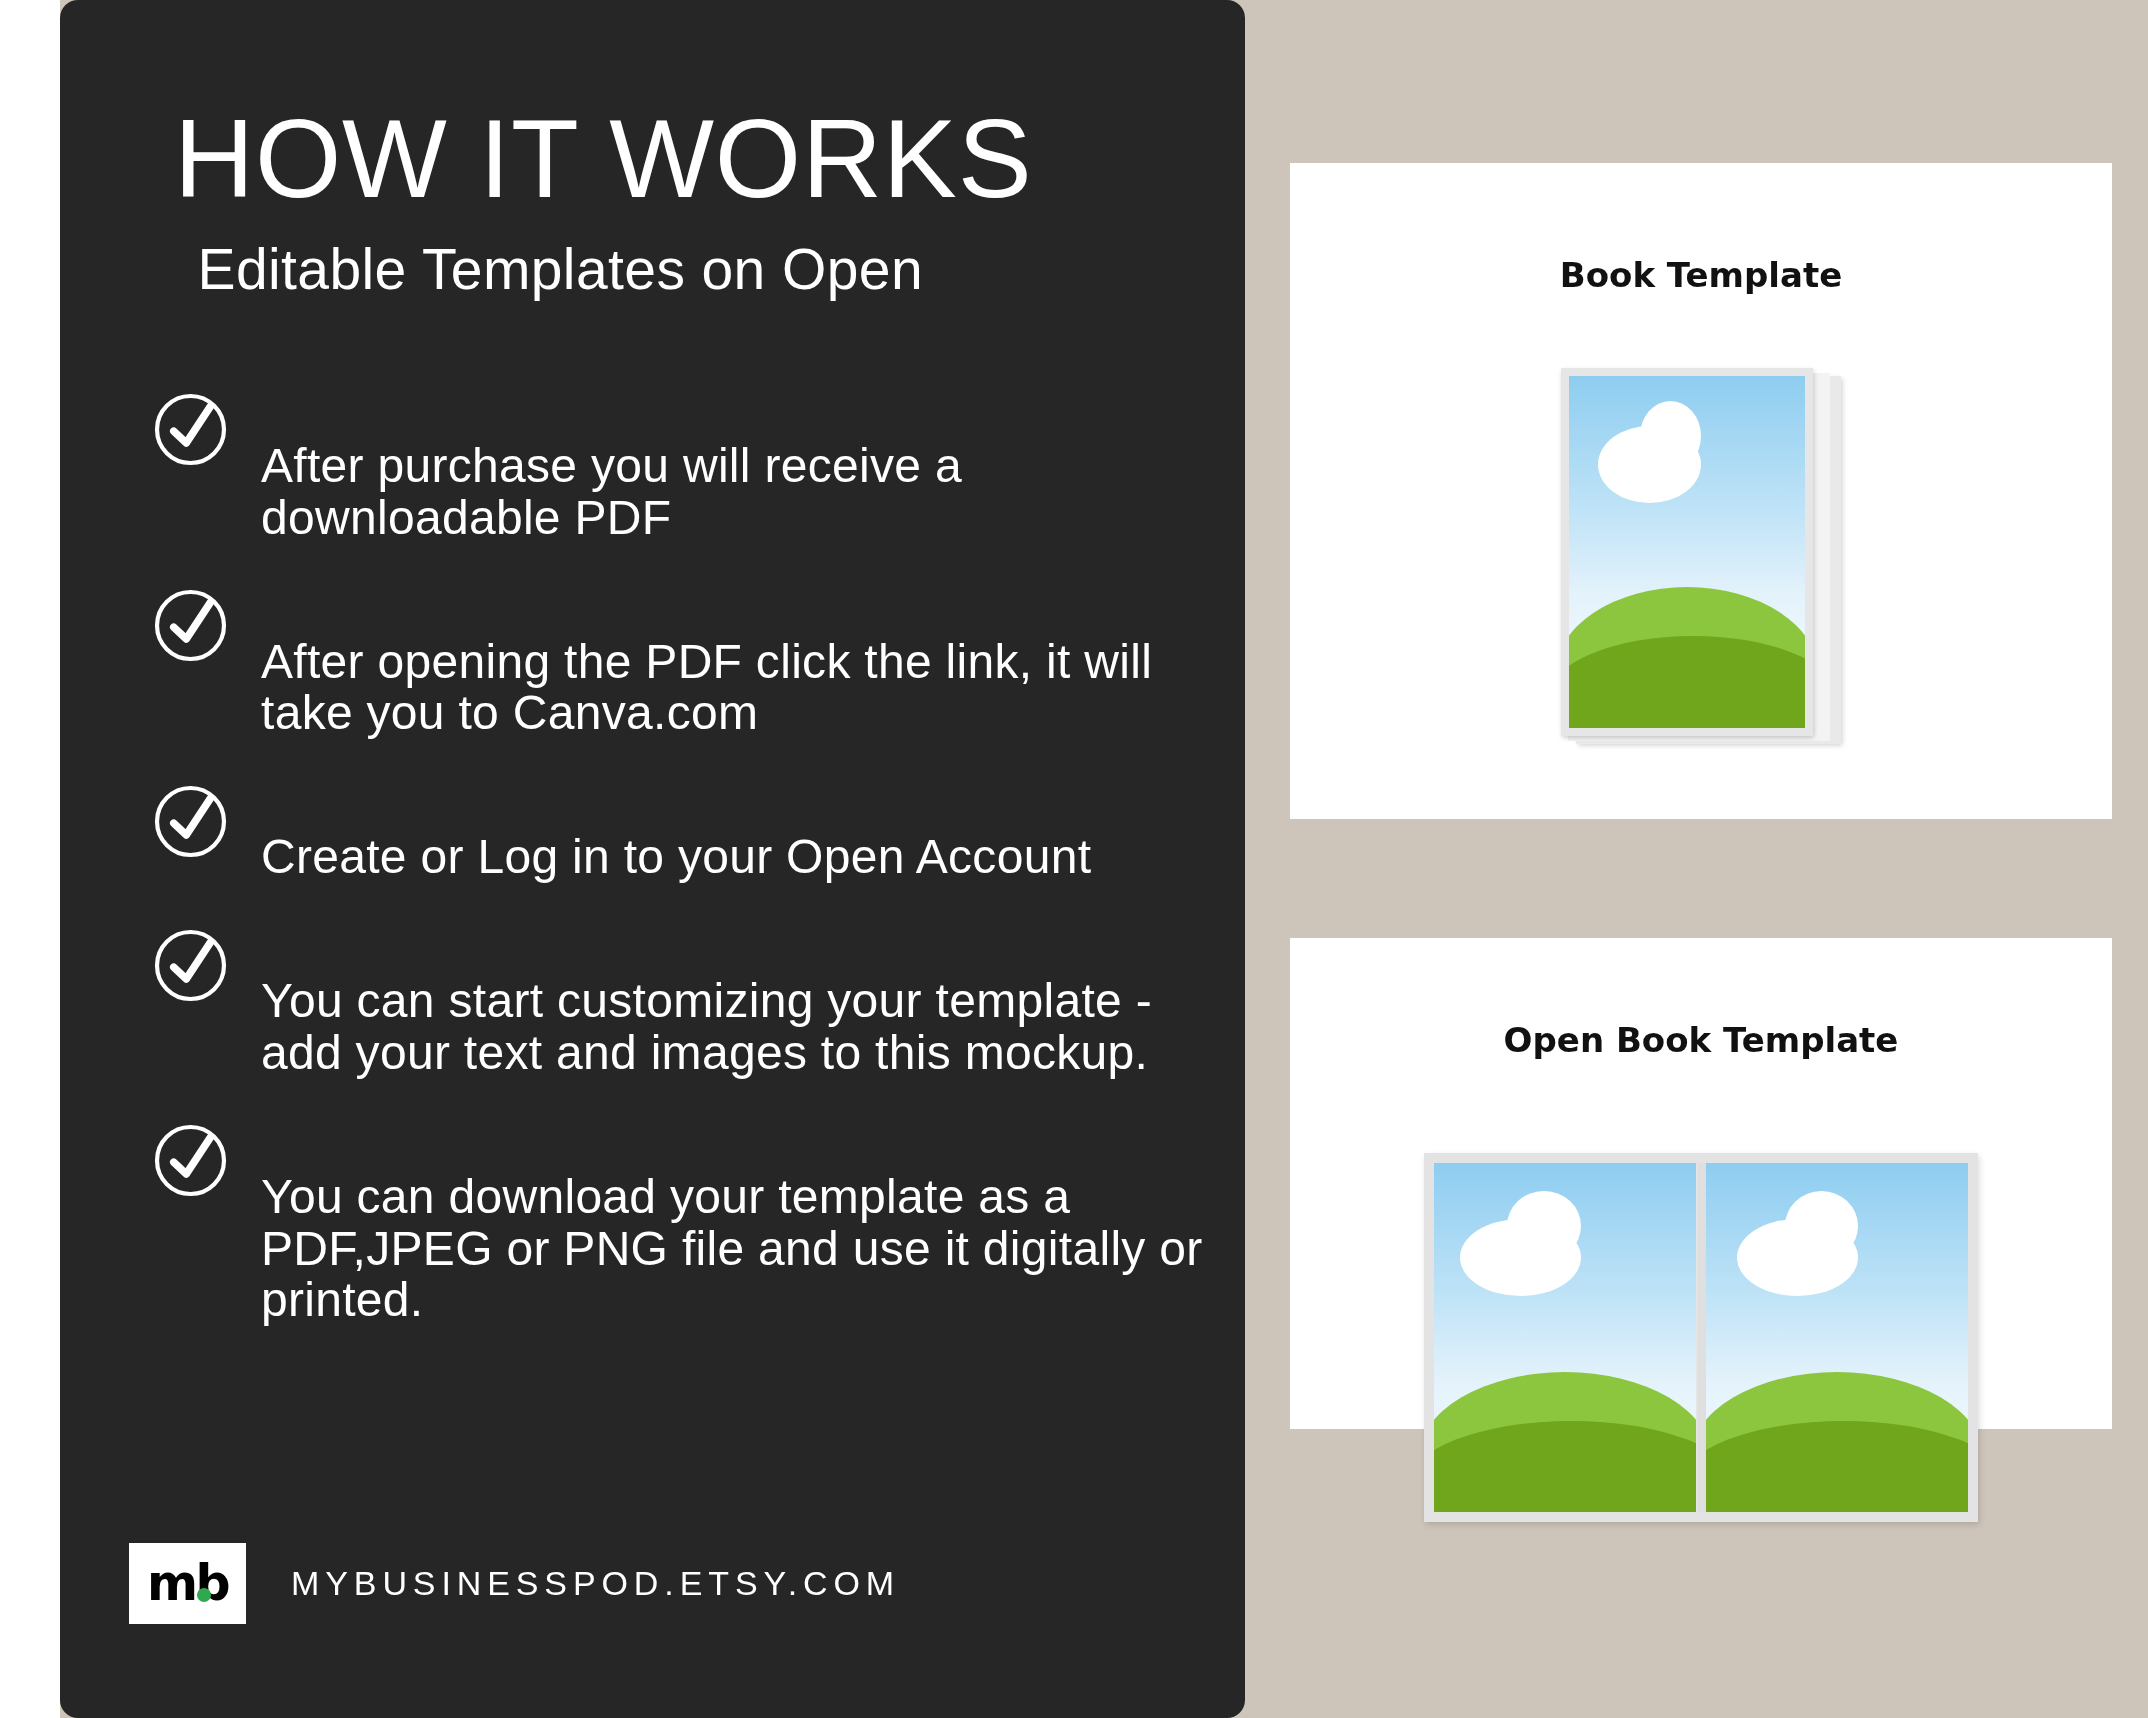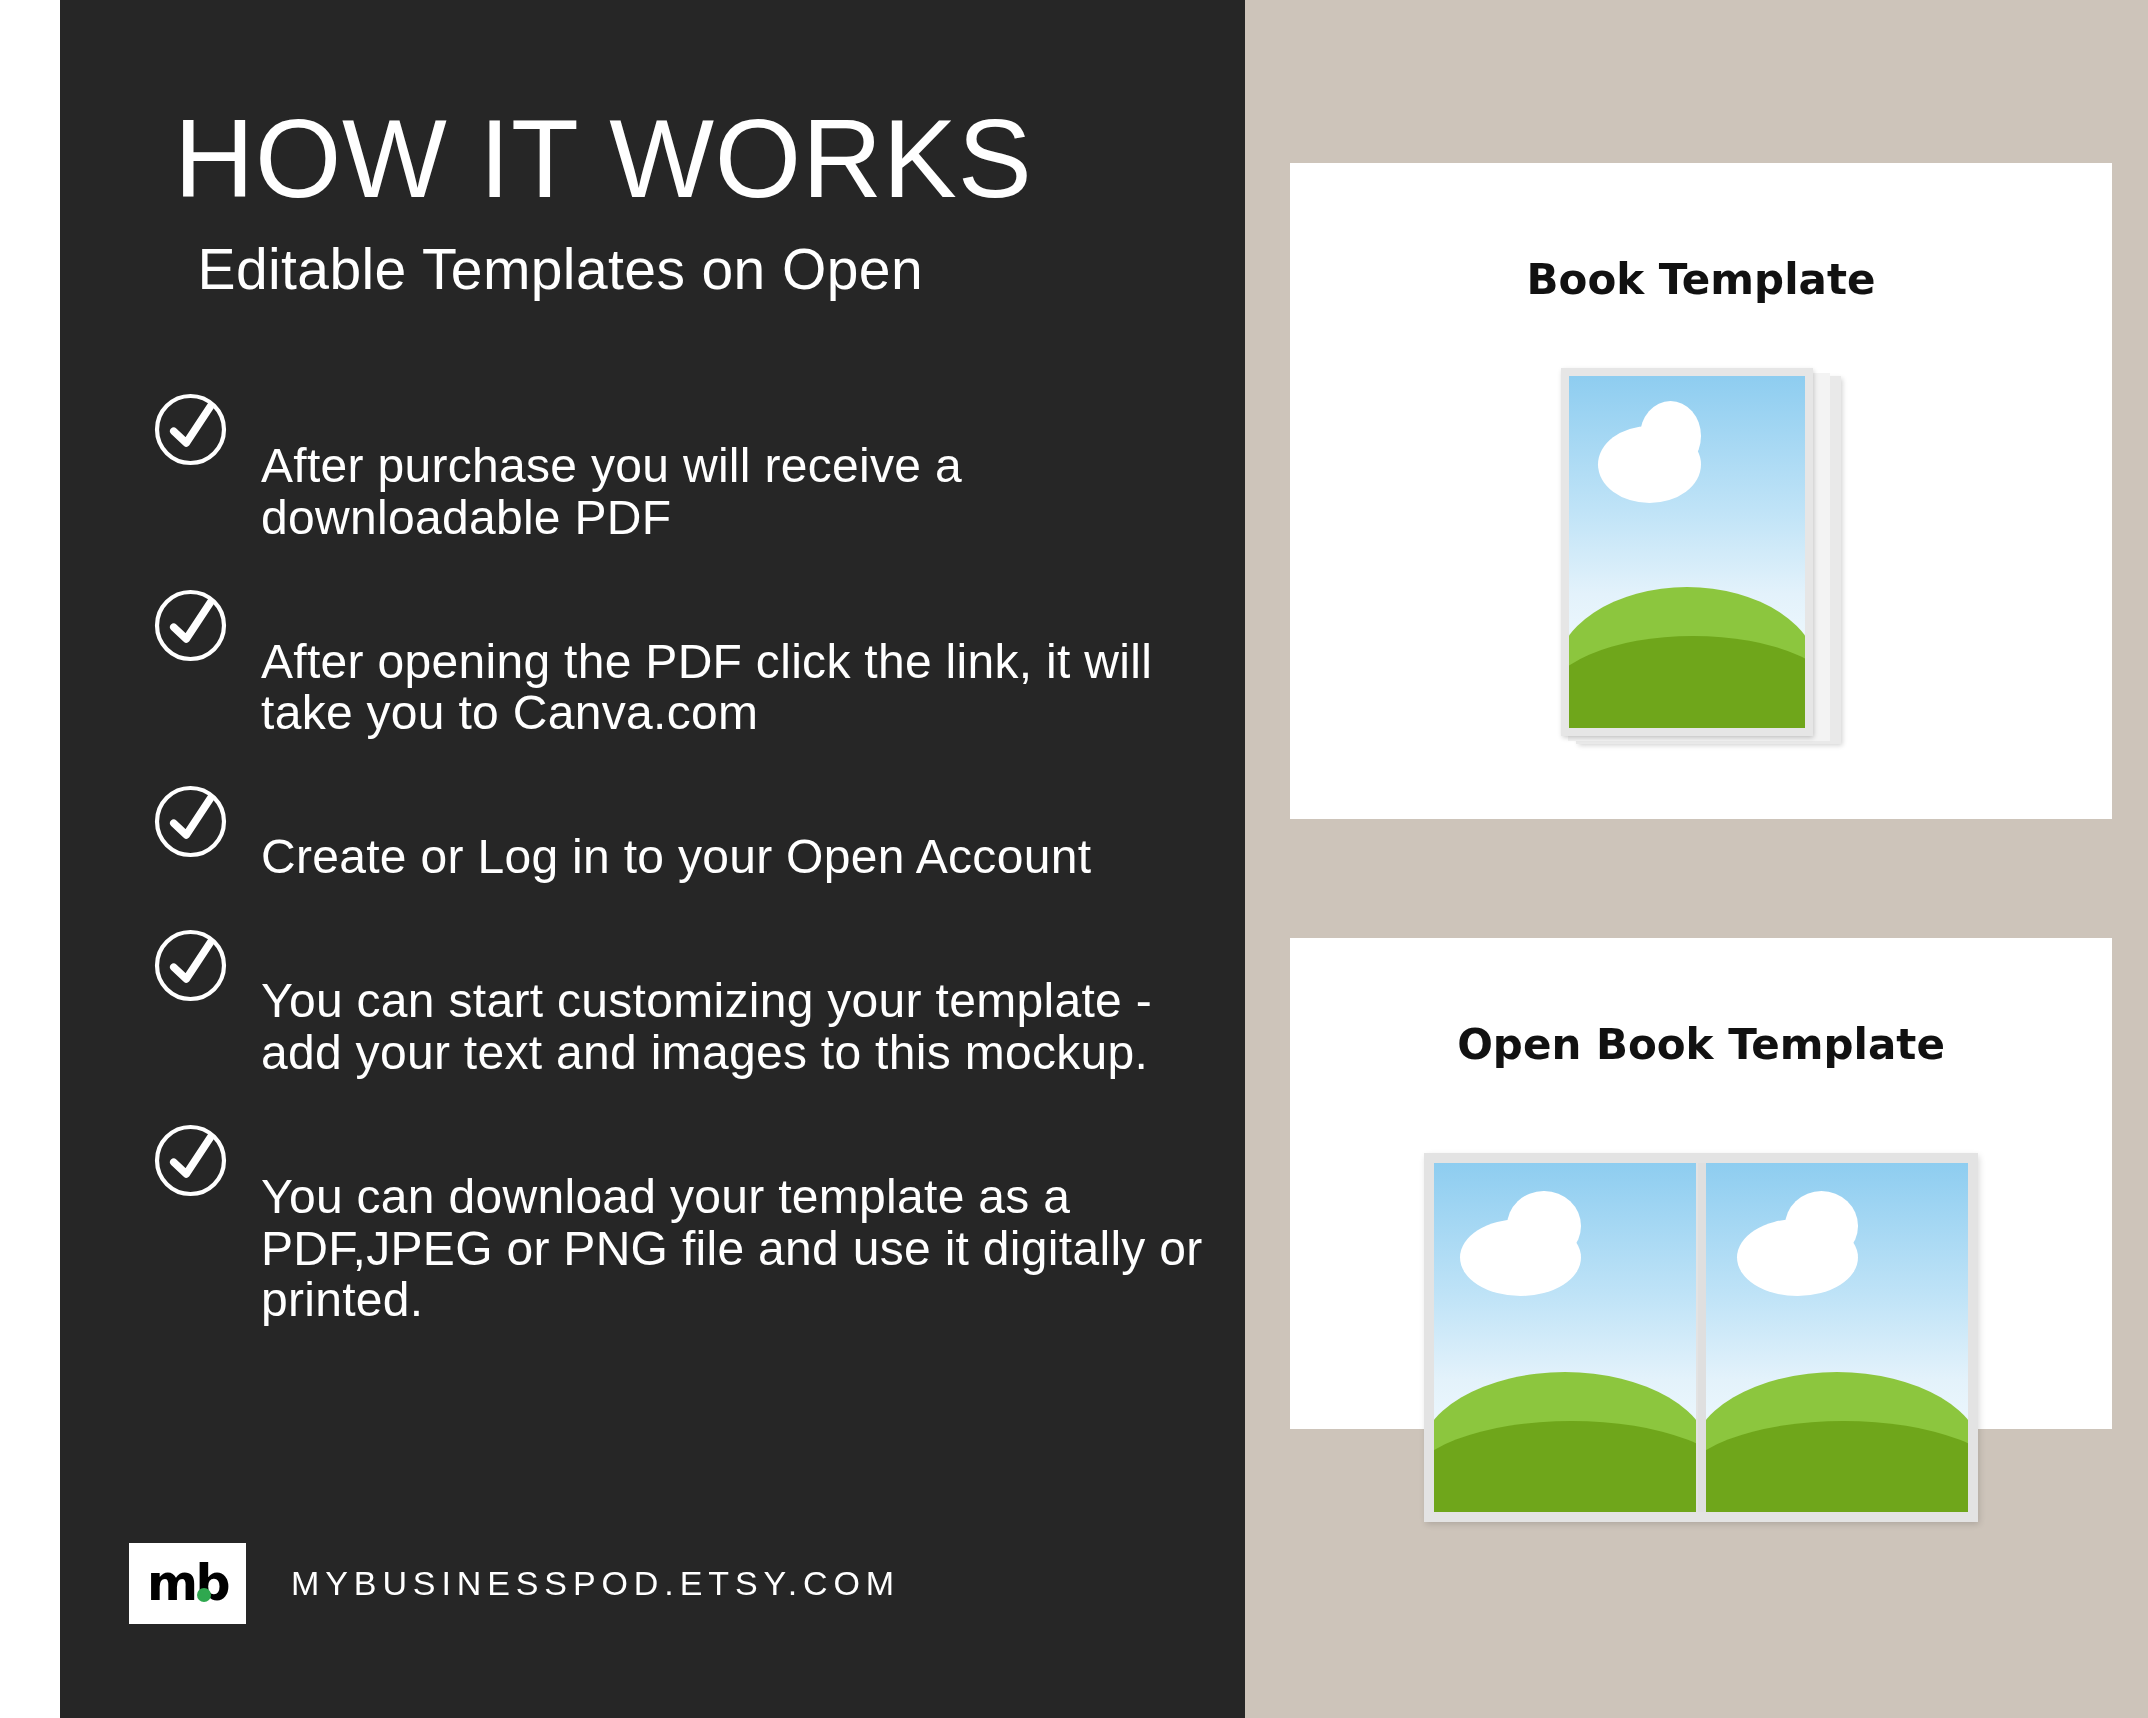--- a/index.html
+++ b/index.html
@@ -34,20 +34,21 @@
 
   
   .dark-panel {
     position: absolute;
     left: 60px;
     top: 0;
     width: 1185px;
     height: 1718px;
     background: #262626;
     box-sizing: border-box;
+    border-radius: 18px;
   }
 
   .title-block {
     position: absolute;
     left: 114px;
     top: 101px;
     width: 1024px;
   }
   .main-title {
     color: #ffffff;
@@ -153,21 +154,21 @@
     left: 1290px;
     top: 938px;
     width: 822px;
     height: 491px;
   }
   .card-title {
     width: 100%;
     text-align: center;
     color: #111111;
     font-weight: 700;
-    font-size: 42px;
+    font-size: 34px;
     font-family: "DejaVu Sans", sans-serif;
     position: absolute;
   }
   .card-book .card-title { top: 92px; }
   .card-open .card-title { top: 82px; }
 
   
   .book-mock {
     position: absolute;
     left: 50%;

